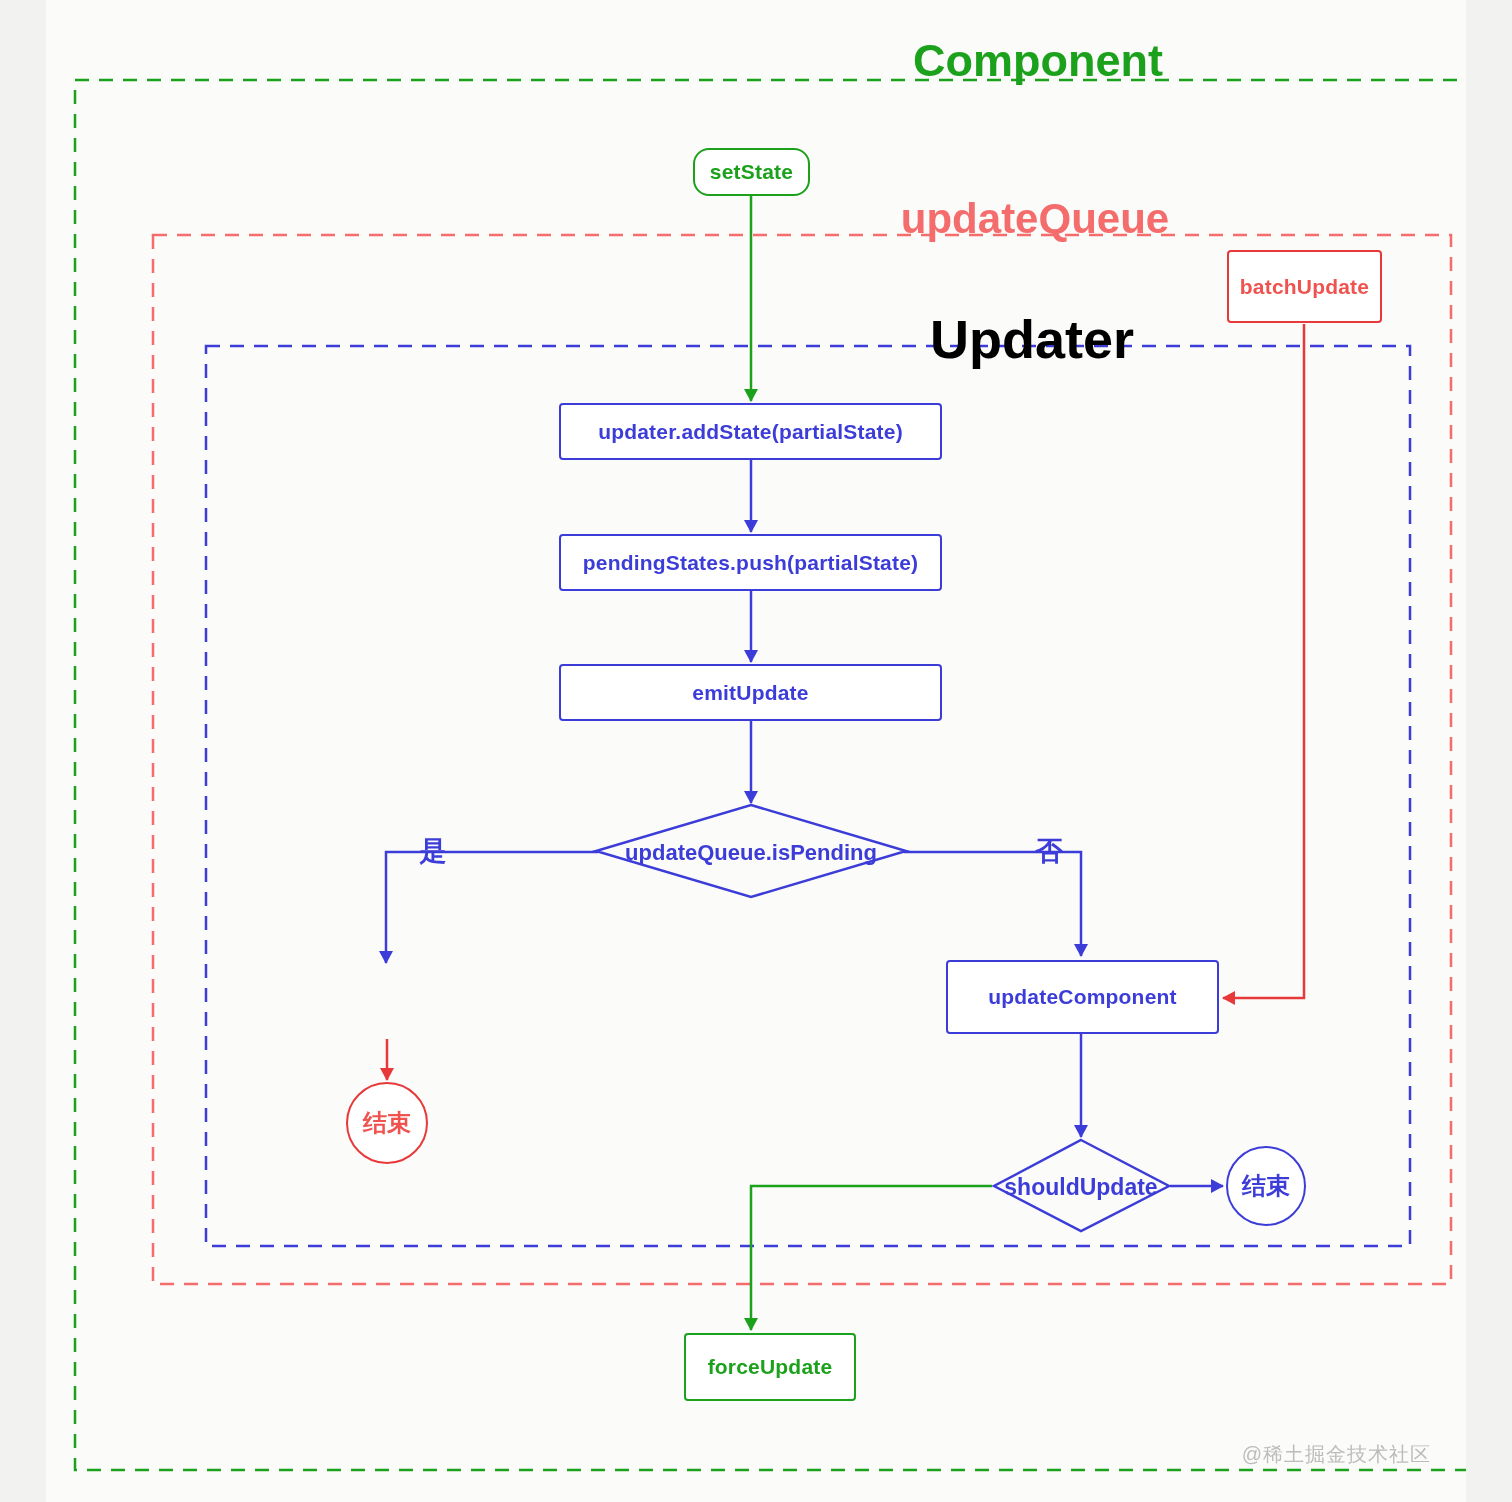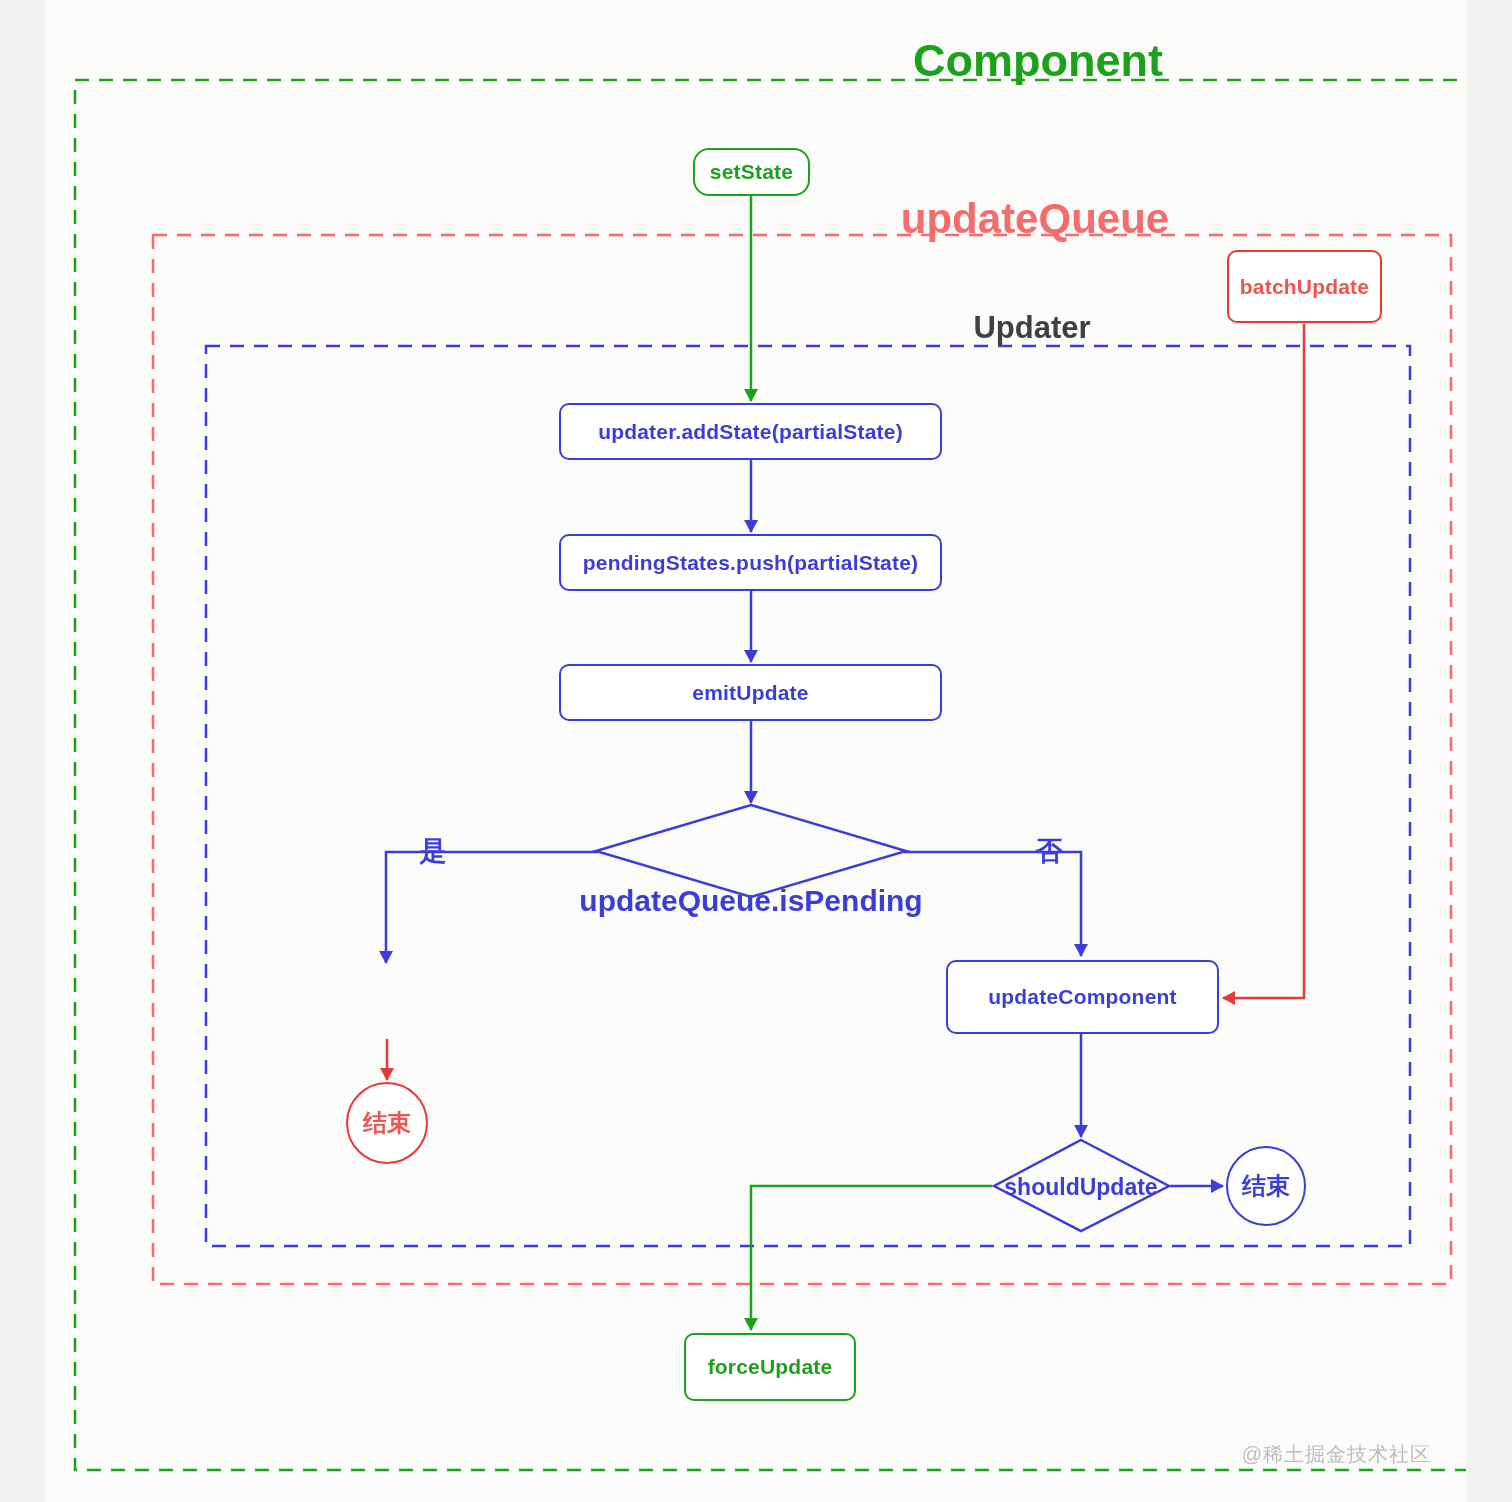--- a/index.html
+++ b/index.html
@@ -12,21 +12,21 @@
     width:1420px;height:1502px;
     background:#fbfbfa;
     overflow:hidden;
     margin:0 auto;
   }
   #wires{position:absolute;left:0;top:0;z-index:1;}
   .node{
     position:absolute;z-index:2;
     background:#ffffff;
     border:2.5px solid;
-    border-radius:10px;
+    border-radius:4px;
     display:flex;align-items:center;justify-content:center;
     font-weight:bold;font-size:21px;
     letter-spacing:.2px;
     box-sizing:border-box;
   }
   .node.green{border-color:#1ba11b;color:#1ba11b;}
   .node.blue{border-color:#3c3cd8;color:#3c3cd8;}
   .node.red{border-color:#e8393a;color:#ef5350;}
   .circle{
     position:absolute;z-index:2;
@@ -39,21 +39,21 @@
   .circle.red{border-color:#e8393a;color:#ef5350;}
   .circle.blue{border-color:#3c3cd8;color:#3c3cd8;}
   .zone-title{
     position:absolute;z-index:3;
     font-weight:bold;white-space:nowrap;
     transform:translateX(-50%);
     line-height:1;
   }
   .zone-title.green{color:#1ba11b;font-size:45px;}
   .zone-title.salmon{color:#f56c6c;font-size:42px;}
-  .zone-title.blue{color:#404040;font-size:31px;}
+  .zone-title.blue{color:#000000;font-size:54px;}
   .diamond-label{
     position:absolute;z-index:2;
     transform:translate(-50%,-50%);
     font-weight:bold;color:#3c3cd8;
     white-space:nowrap;text-align:center;
   }
   .edge-label{
     position:absolute;z-index:2;
     transform:translate(-50%,-50%);
     font-weight:bold;color:#3c3cd8;font-size:27px;
@@ -111,21 +111,21 @@
   <div class="node green" style="left:647px;top:148px;width:117px;height:48px;border-radius:16px;">setState</div>
 
   <div class="node red" style="left:1181px;top:250px;width:155px;height:73px;">batchUpdate</div>
 
   <div class="node blue" style="left:513px;top:403px;width:383px;height:57px;">updater.addState(partialState)</div>
 
   <div class="node blue" style="left:513px;top:534px;width:383px;height:57px;">pendingStates.push(partialState)</div>
 
   <div class="node blue" style="left:513px;top:664px;width:383px;height:57px;">emitUpdate</div>
 
-  <div class="diamond-label" style="left:705px;top:853px;font-size:30px;margin-top:48px;">updateQueue.isPending</div>
+  <div class="diamond-label" style="left:705px;top:853px;font-size:22px;">updateQueue.isPending</div>
 
   <div class="edge-label" style="left:387px;top:851px;">是</div>
   <div class="edge-label" style="left:1003px;top:851px;">否</div>
 
 
   <div class="circle red" style="left:300px;top:1082px;width:82px;height:82px;">结束</div>
 
   <div class="node blue" style="left:900px;top:960px;width:273px;height:74px;">updateComponent</div>
 
   <div class="diamond-label" style="left:1035px;top:1187px;font-size:23px;">shouldUpdate</div>

